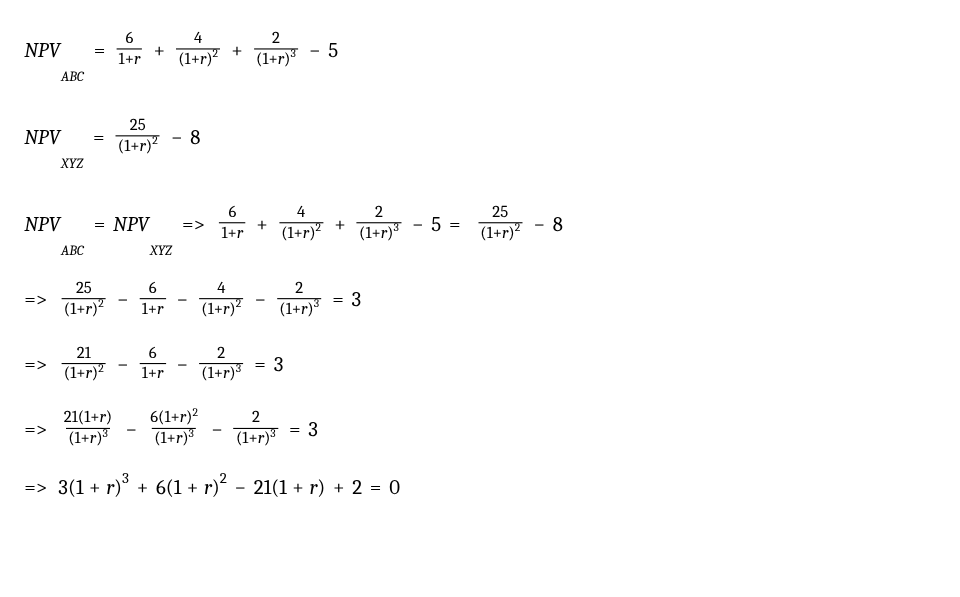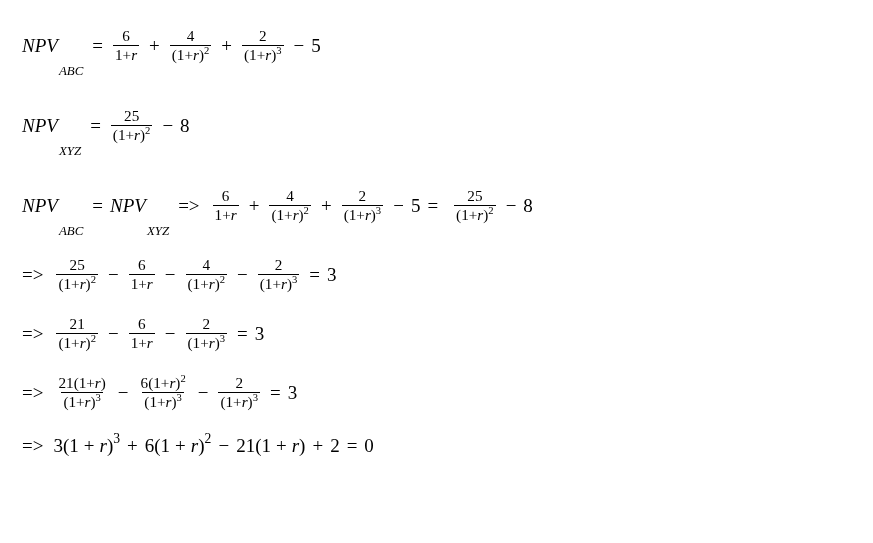--- a/index.html
+++ b/index.html
@@ -7,21 +7,20 @@
     padding: 0;
     width: 873px;
     height: 543px;
     background: #ffffff;
     font-family: Cambria, "Cambria Math", "Times New Roman", serif;
     font-size: 19px;
     color: #000;
   }
   .page {
     padding: 18px 22px;
-    font-family: Liberation Serif, serif;
   }
   .line {
     display: flex;
     align-items: center;
     flex-wrap: nowrap;
     margin-bottom: 24px;
     white-space: nowrap;
   }
   .it { font-style: italic; }
   .sub {

